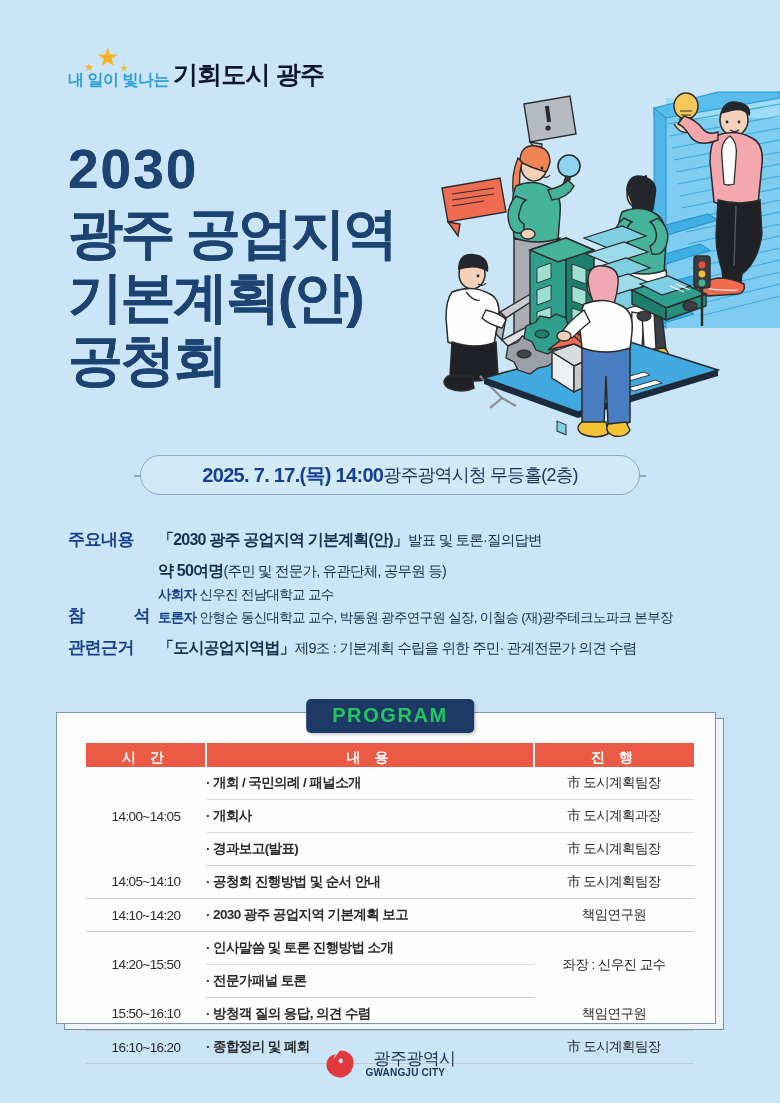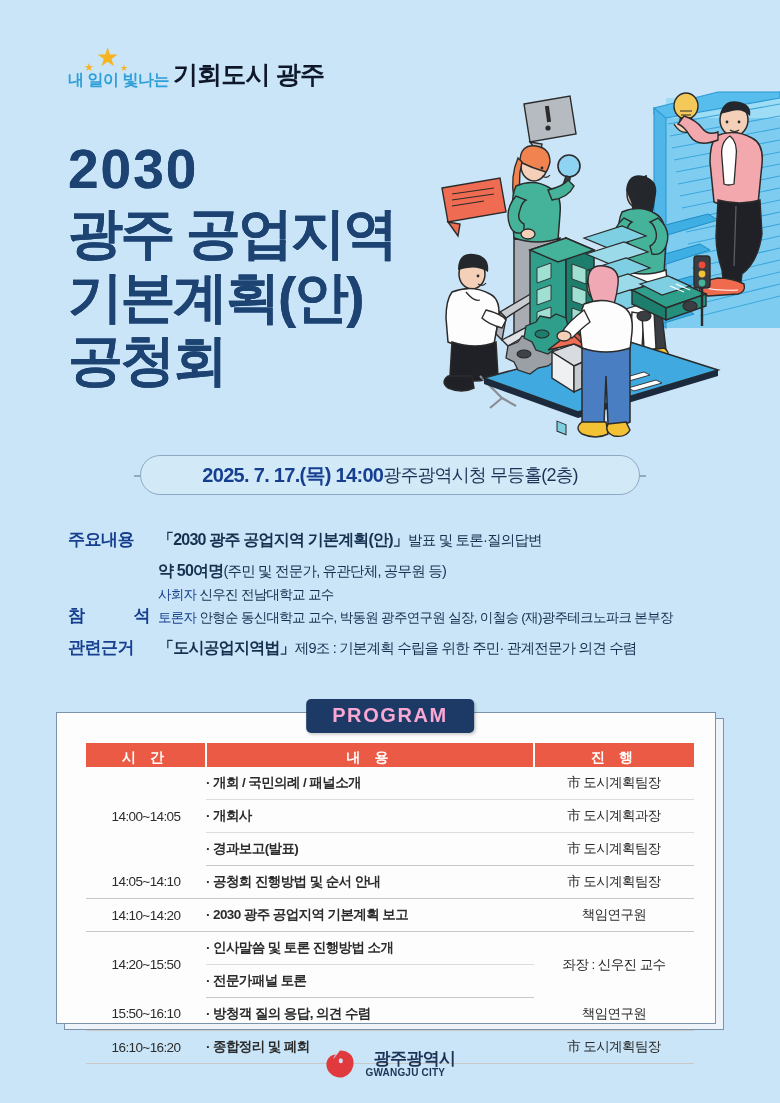--- a/index.html
+++ b/index.html
@@ -58,34 +58,34 @@
   .dlabel {
     width: 90px; flex: 0 0 90px;
     font-size: 17px; font-weight: 800; color: #173f8f;
     letter-spacing: -0.5px; white-space: nowrap;
   }
   .dlabel.spread { display: flex; justify-content: space-between; padding-right: 8px; }
   .dval { font-size: 16px; color: #16304f; letter-spacing: -0.8px; line-height: 1.38; }
   .dval b { font-weight: 800; }
   .dval .sm { font-size: 14.5px; }
   .sub { font-size: 13.5px; line-height: 1.45; letter-spacing: -0.7px; color: #16304f; margin-top: 3px; }
-  .sub .tag { font-weight: 400; color: #173f8f; }
+  .sub .tag { font-weight: 700; color: #173f8f; }
 
   
   .panel-shadow {
     position: absolute; left: 64px; top: 718px; width: 660px; height: 312px;
     border: 1.4px solid #7d93ad; background: #eef4f9; z-index: 2;
   }
   .panel {
     position: absolute; left: 56px; top: 712px; width: 660px; height: 312px;
     border: 1.4px solid #7d93ad; background: #fdfdfd; z-index: 3;
   }
   .prog-badge {
     position: absolute; left: 50%; top: 699px; transform: translateX(-50%);
-    background: #1d3a66; color: #f9a8d4;
+    background: #1d3a66; color: #22c55e;
     font-size: 20px; font-weight: 700; letter-spacing: 1.6px;
     padding: 5px 26px 6px; border-radius: 5px; z-index: 7;
     box-shadow: 1px 2px 3px rgba(0,0,0,0.18);
   }
 
   table.prog { position: absolute; left: 86px; top: 743px; width: 608px; border-collapse: collapse; z-index: 5; }
   table.prog th {
     background: #eb5a45; color: #ffffff;
     font-size: 14px; font-weight: 700; letter-spacing: 5px;
     padding: 6px 0 0; text-align: center;
@@ -99,21 +99,21 @@
   td.c-time { width: 120px; text-align: center; font-size: 13.5px; color: #333; }
   td.c-cont { padding-left: 24px; font-weight: 700; color: #222; }
   td.c-run  { width: 160px; text-align: center; font-weight: 400; color: #222; }
   tr.sep-full td { border-bottom: 1.2px solid #c9c9c9; }
   td.line-b { border-bottom: 1.2px solid #dcdcdc; }
   tr.last td { border-bottom: 1.2px solid #c9c9c9; }
 
   
   .footer { position: absolute; left: 0; top: 1048px; width: 780px; display: flex; align-items: center; justify-content: center; gap: 9px; z-index: 5; }
   .gj-mark { width: 32px; height: 32px; }
-  .gj-text .kr { font-size: 17px; font-weight: 700; color: #1c3356; letter-spacing: -0.6px; line-height: 1.05; margin-left: 8px; }
+  .gj-text .kr { font-size: 17px; font-weight: 400; color: #1c3356; letter-spacing: -0.6px; line-height: 1.05; margin-left: 8px; }
   .gj-text .en { font-size: 10px; font-weight: 700; color: #1c3356; letter-spacing: 0.2px; }
 </style>
 </head>
 <body>
 
 <div class="poster">
 
   <div class="slogan">
     <span class="star s1">★</span>
     <span class="star s2">★</span>

